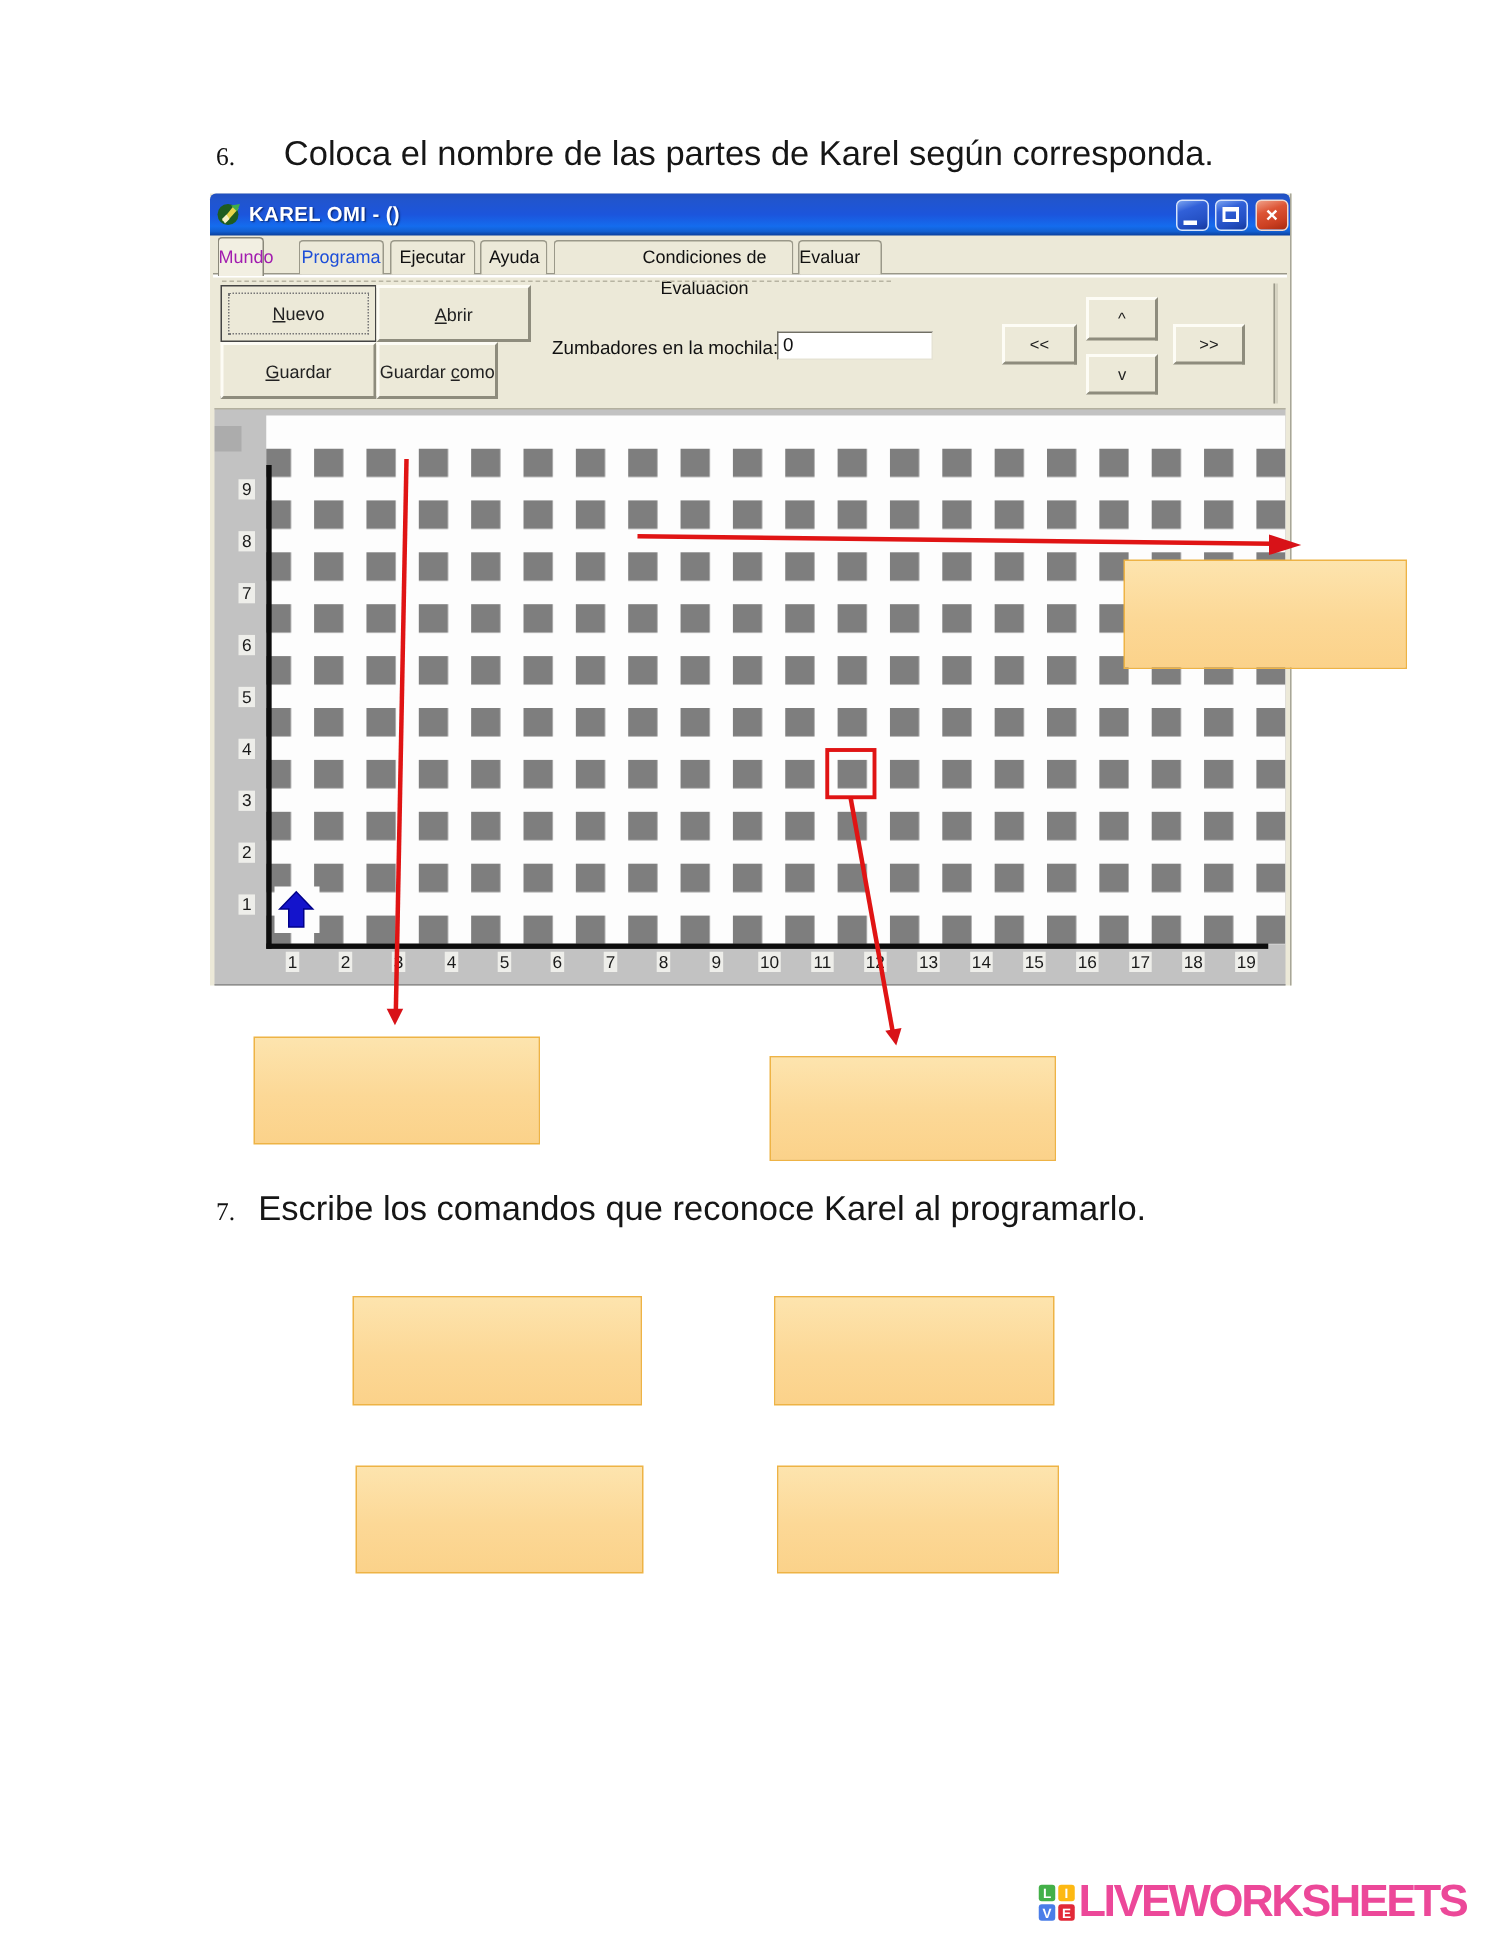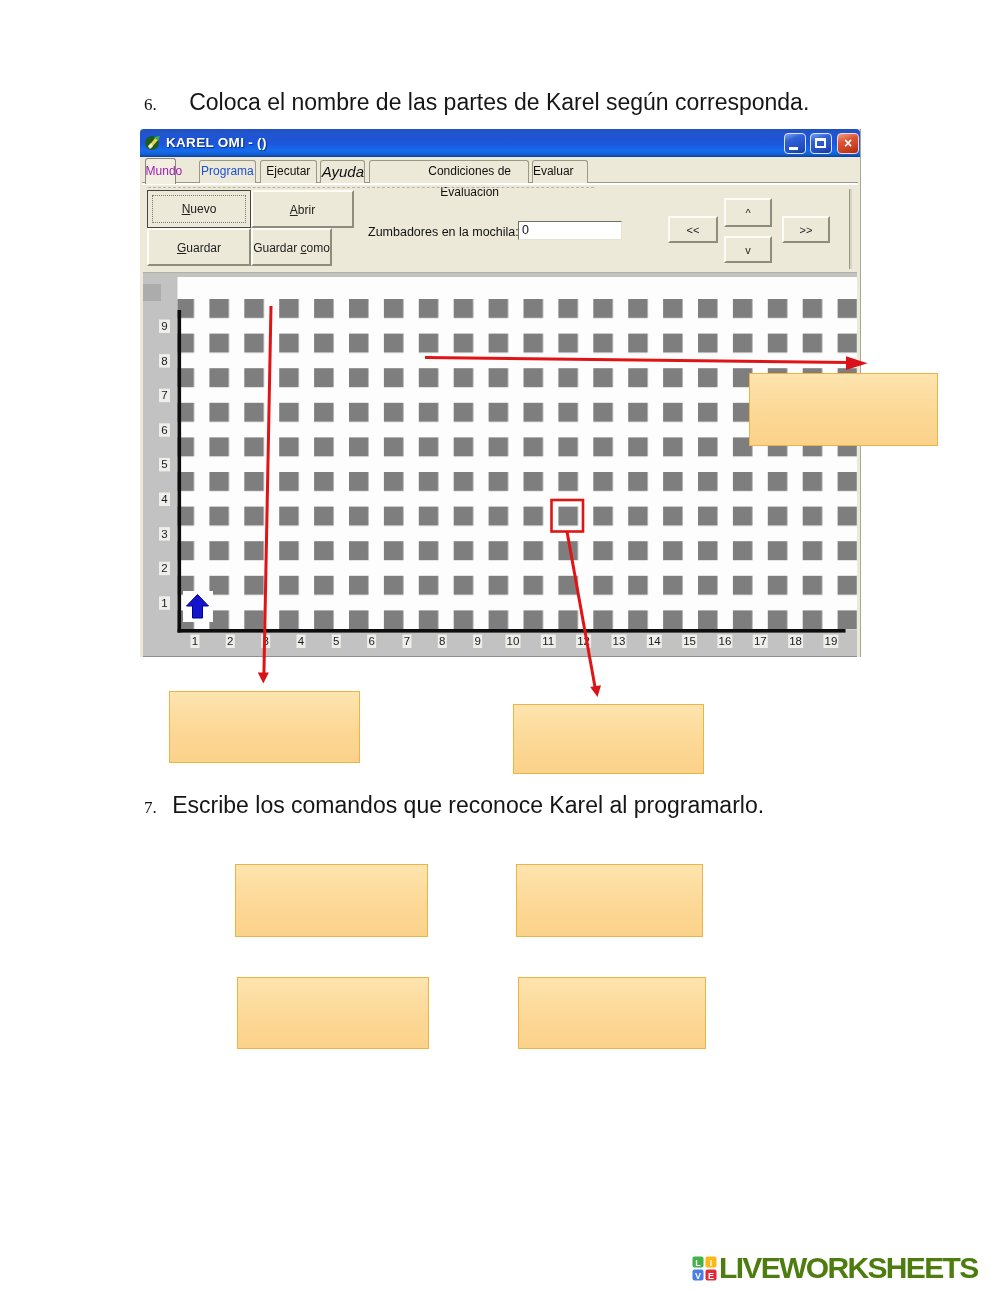--- a/index.html
+++ b/index.html
@@ -38,21 +38,21 @@
 <div class="abs" style="left:697px;top:4px;width:22px;height:21px;border-radius:4px;background:linear-gradient(160deg,#f0a088 0%,#dd5536 35%,#cc4022 70%,#a82a10 100%);border:1px solid #f0d8ce;box-sizing:border-box;font-weight:bold;color:#fff;font-size:14px;text-align:center;line-height:19px;">×</div>
 
 <div class="abs" style="left:2px;top:53px;width:716px;height:2px;background:#fff;border-top:1px solid #9a9889;"></div>
 
 <div class="abs" style="left:4.6px;top:29px;width:31px;height:26px;background:#f2efe2;border:1px solid #8a887a;border-bottom:none;border-radius:3px 3px 0 0;font-size:12px;text-align:center;line-height:24px;color:#a21caf;box-sizing:border-box;z-index:2;">Mundo</div>
 
 <div class="abs" style="left:58.9px;top:31px;width:57.0px;height:23px;background:#ece9d8;border:1px solid #9a9889;border-bottom:none;border-radius:3px 3px 0 0;font-size:12px;text-align:center;line-height:21px;color:#1d4ed8;box-sizing:border-box;">Programa</div>
 
 <div class="abs" style="left:119.6px;top:31px;width:57.5px;height:23px;background:#ece9d8;border:1px solid #9a9889;border-bottom:none;border-radius:3px 3px 0 0;font-size:12px;text-align:center;line-height:21px;color:#111;box-sizing:border-box;">Ejecutar</div>
 
-<div class="abs" style="left:180.3px;top:31px;width:45.1px;height:23px;background:#ece9d8;border:1px solid #9a9889;border-bottom:none;border-radius:3px 3px 0 0;font-size:15px;text-align:center;line-height:21px;color:#111;box-sizing:border-box;font-style:italic;">Ayuda</div>
+<div class="abs" style="left:180.3px;top:31px;width:45.1px;height:23px;background:#ece9d8;border:1px solid #9a9889;border-bottom:none;border-radius:3px 3px 0 0;font-size:12px;text-align:center;line-height:21px;color:#111;box-sizing:border-box;">Ayuda</div>
 
 <div class="abs" style="left:228.6px;top:31px;width:160.1px;height:23px;background:#ece9d8;border:1px solid #9a9889;border-bottom:none;border-radius:3px 3px 0 0;font-size:12px;text-align:center;line-height:21px;color:#111;box-sizing:border-box;padding-left:42px;">Condiciones de Evaluacion</div>
 
 <div class="abs" style="left:391.9px;top:31px;width:56.6px;height:23px;background:#ece9d8;border:1px solid #9a9889;border-bottom:none;border-radius:3px 3px 0 0;font-size:12px;line-height:21px;color:#111;box-sizing:border-box;">Evaluar</div>
 
 <div class="abs" style="left:8px;top:58px;width:446px;height:0;border-top:1px dashed #b7b4a2;"></div>
 
 <div class="xpbtn" style="left:7px;top:61px;width:104px;height:38px;border-color:#555 ;border:1px solid #444;line-height:36px;">
   <div class="abs" style="left:4px;top:4px;right:4px;bottom:4px;border:1px dotted #777;"></div>
   <span><u>N</u>uevo</span></div>
@@ -208,14 +208,14 @@
     <rect x="0.5" y="0.5" width="11" height="11" rx="2" fill="#43b049"></rect>
     <text x="6" y="9.5" font-size="9" font-weight="bold" fill="#fff" text-anchor="middle" style="font-family:'Liberation Sans',sans-serif">L</text>
     <rect x="13.5" y="0.5" width="11" height="11" rx="2" fill="#fdb913"></rect>
     <text x="19" y="9.5" font-size="9" font-weight="bold" fill="#fff" text-anchor="middle" style="font-family:'Liberation Sans',sans-serif">I</text>
     <rect x="0.5" y="13.5" width="11" height="11" rx="2" fill="#4a7de8"></rect>
     <text x="6" y="22.5" font-size="9" font-weight="bold" fill="#fff" text-anchor="middle" style="font-family:'Liberation Sans',sans-serif">V</text>
     <rect x="13.5" y="13.5" width="11" height="11" rx="2" fill="#e22a38"></rect>
     <text x="19" y="22.5" font-size="9" font-weight="bold" fill="#fff" text-anchor="middle" style="font-family:'Liberation Sans',sans-serif">E</text>
   </svg>
 
-  <span class="abs" style="left:27px;top:0;font-size:30px;font-weight:bold;color:#4d7c0f;letter-spacing:-1.65px;white-space:nowrap;">LIVEWORKSHEETS</span>
+  <span class="abs" style="left:27px;top:0;font-size:30px;font-weight:bold;color:#ec4899;letter-spacing:-1.65px;white-space:nowrap;">LIVEWORKSHEETS</span>
 </div>
 
 </body></html>

